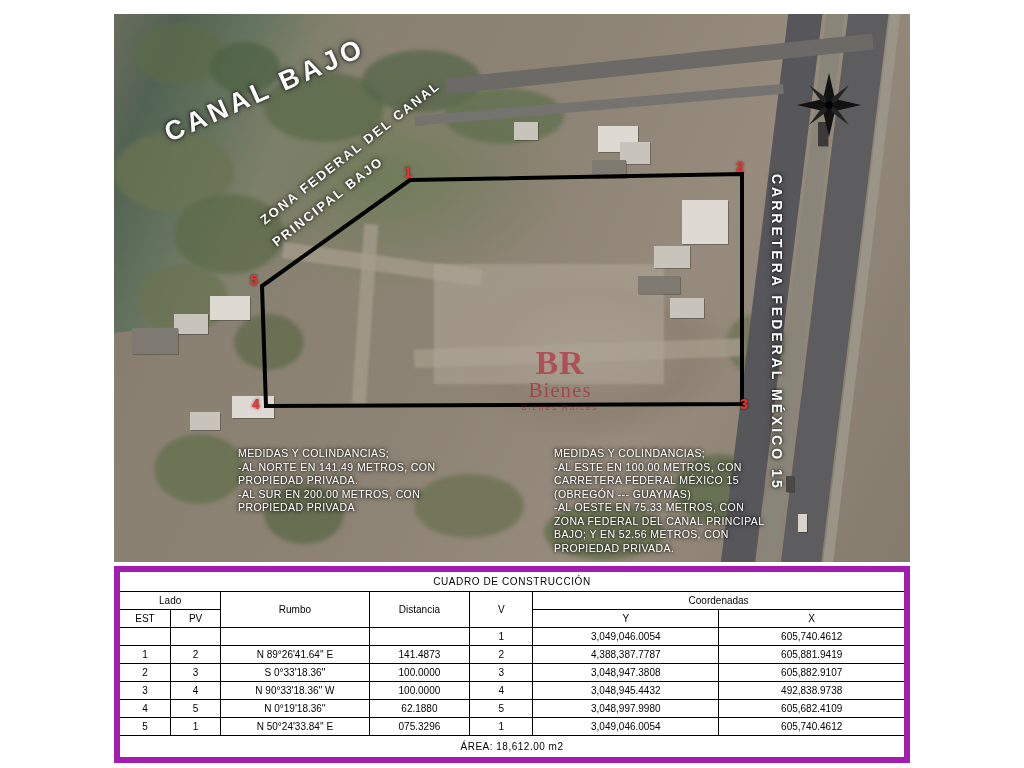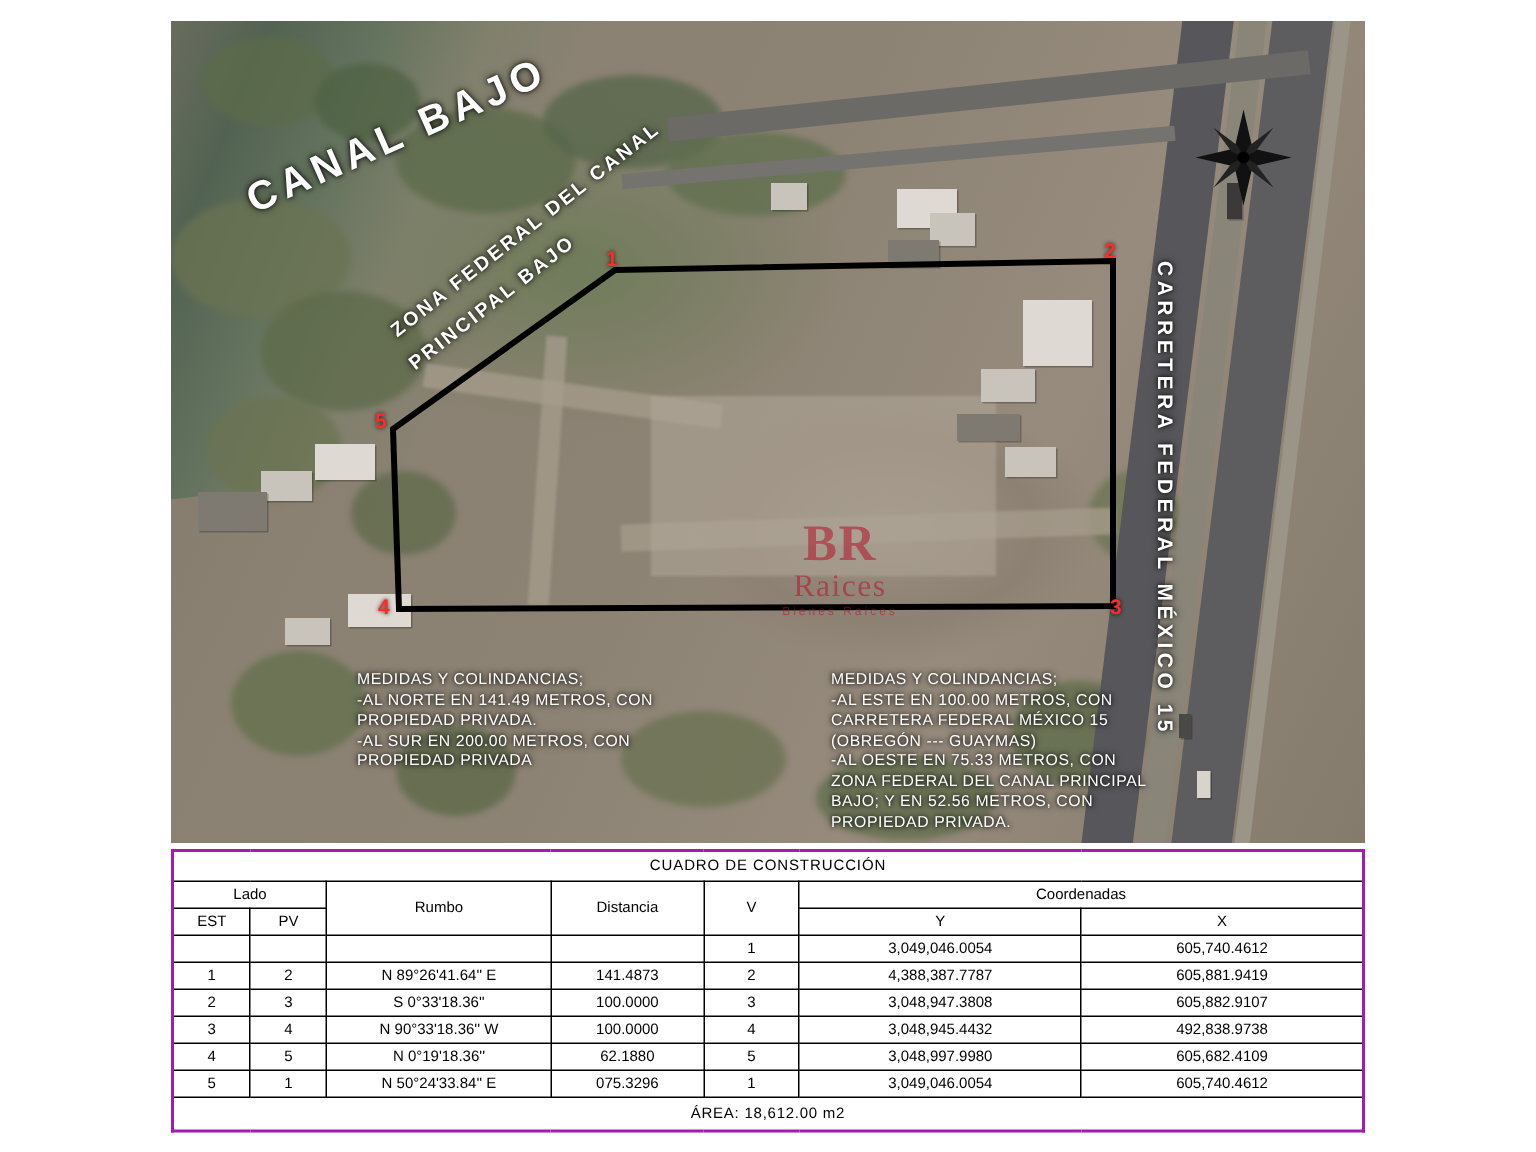--- a/index.html
+++ b/index.html
@@ -172,21 +172,21 @@
     letter-spacing: 2px;
     text-align: center;
   }
 
   
   #cuadro {
     position: absolute;
     left: 114px;
     top: 566px;
     width: 796px;
-    border: 2px solid #a21caf;
+    border: 6px solid #a21caf;
     border-collapse: collapse;
     background: #fff;
     font-size: 10px;
     font-family: "Liberation Sans", sans-serif;
   }
   #cuadro td, #cuadro th {
     border: 1px solid #000;
     text-align: center;
     padding: 3px 2px;
     font-weight: normal;
@@ -289,21 +289,21 @@
         <polygon points="-20,-20 -4,-8 0,0 -8,-4" fill="#222"></polygon>
         <polygon points="20,-20 8,-4 0,0 4,-8" fill="#222"></polygon>
         <polygon points="-20,20 -8,4 0,0 -4,8" fill="#222"></polygon>
         <polygon points="20,20 4,8 0,0 8,4" fill="#222"></polygon>
         <circle cx="0" cy="0" r="4" fill="#000"></circle>
       </g>
     </svg>
 
     <div id="watermark">
       <div id="wm-mark">BR</div>
-      <div id="wm-name">Raices</div>
+      <div id="wm-name">Bienes</div>
       <div id="wm-sub">Bienes Raices</div>
     </div>
 
     <div class="note-block" id="note-left">MEDIDAS Y COLINDANCIAS;
 -AL NORTE EN 141.49 METROS, CON
 PROPIEDAD PRIVADA.
 -AL SUR EN 200.00 METROS, CON
 PROPIEDAD PRIVADA</div>
     <div class="note-block" id="note-right">MEDIDAS Y COLINDANCIAS;
 -AL ESTE EN 100.00 METROS, CON

